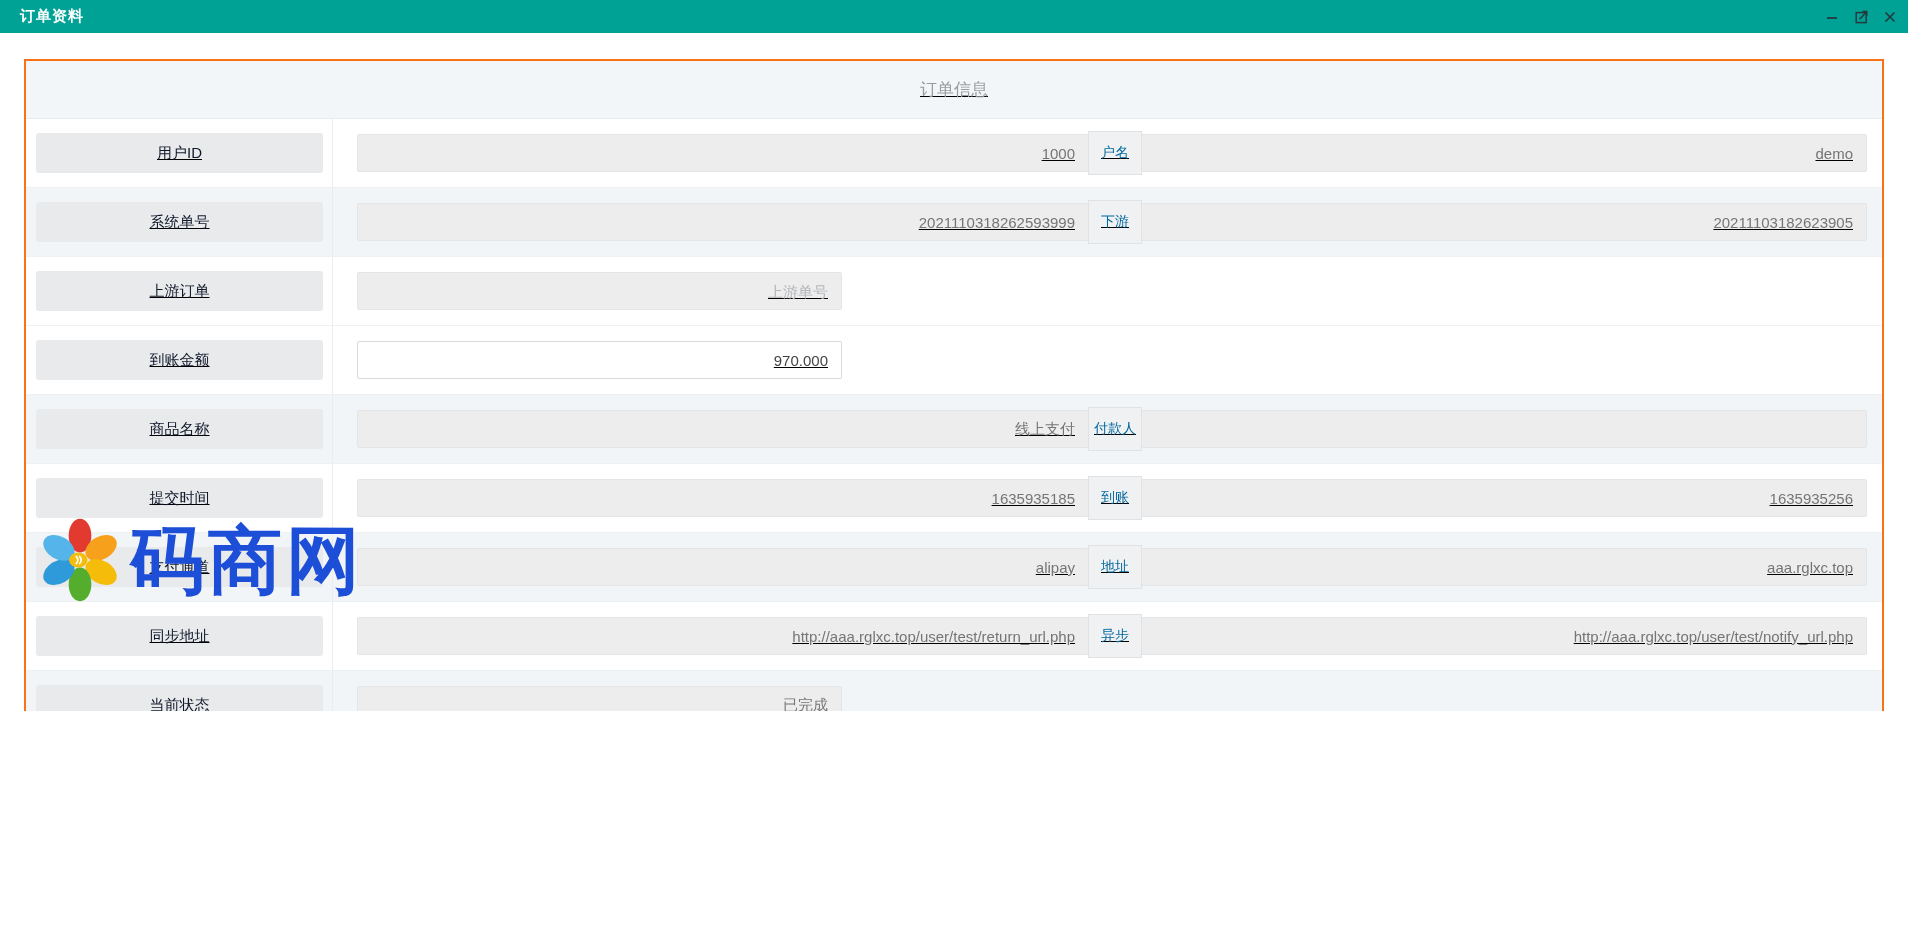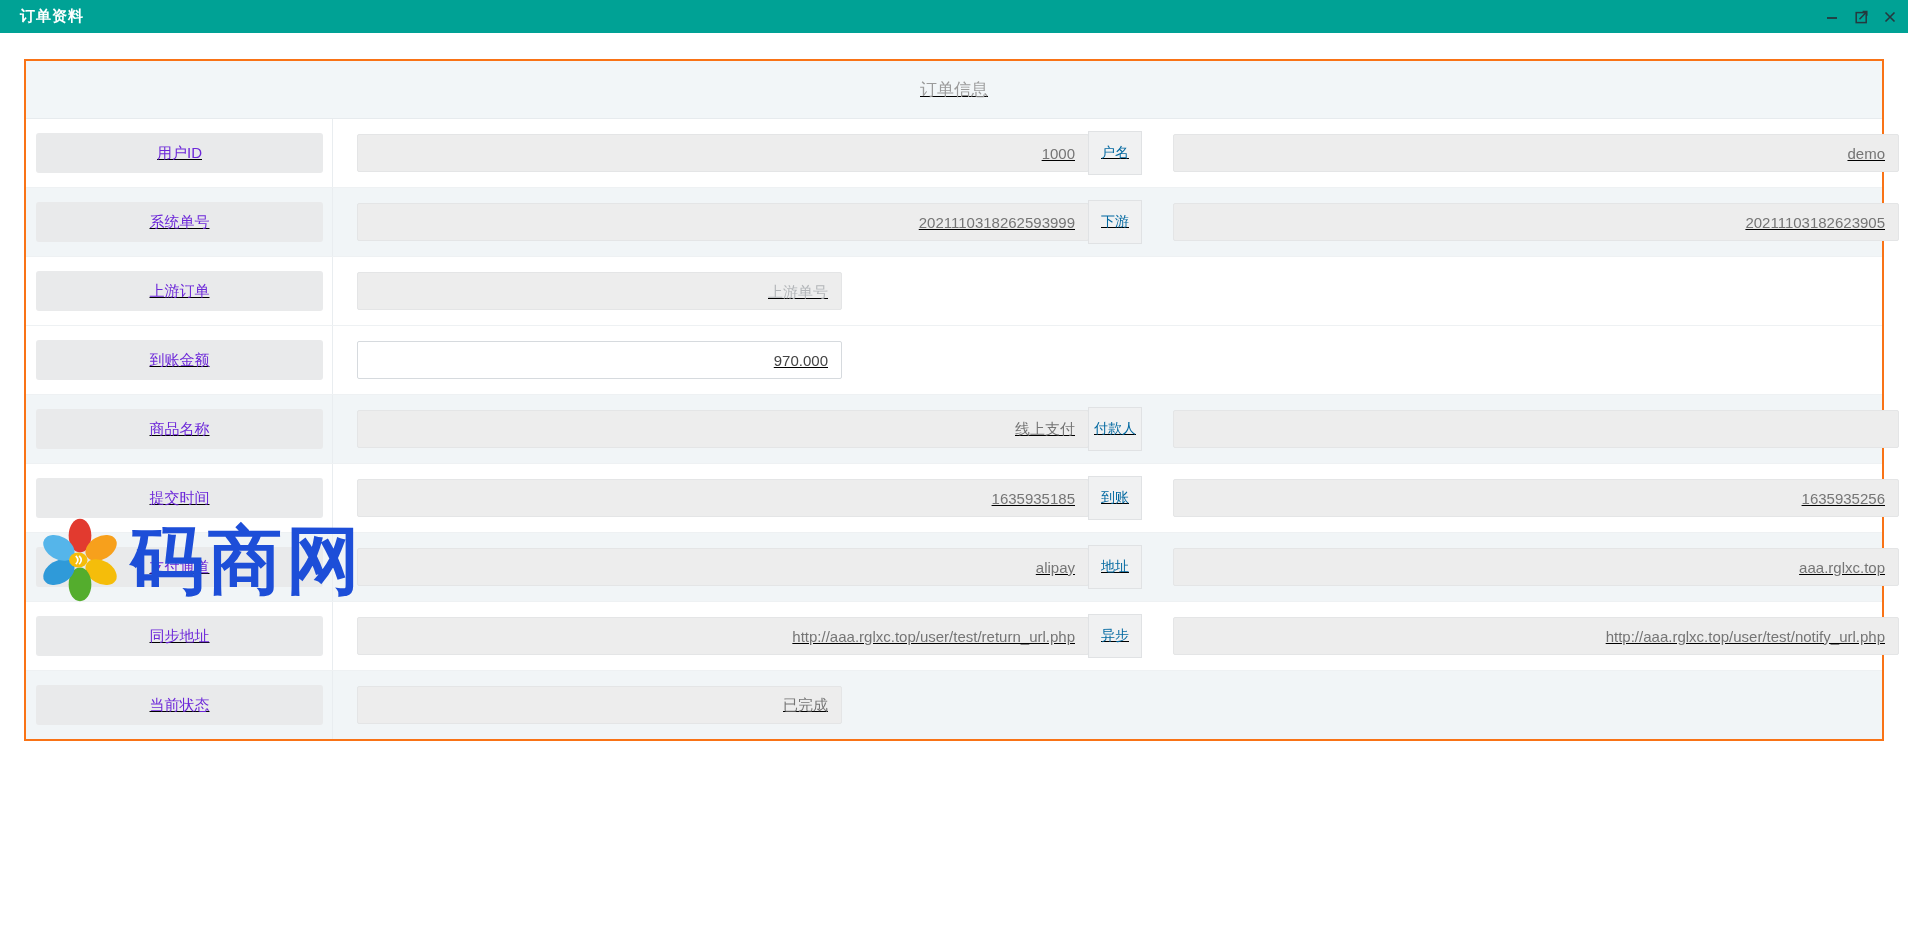--- a/index.html
+++ b/index.html
@@ -1,16 +1,16 @@
 <!DOCTYPE html>
 <html><head>
 <meta charset="utf-8">
 <style>
   html,body{margin:0;padding:0;background:#fff;}
-  .app{width:1908px;height:929px;position:relative;overflow:hidden;background:#fff;
+  .app{width:1908px;height:711px;position:relative;overflow:hidden;background:#fff;
        font-family:"Liberation Sans","DejaVu Sans",sans-serif;}
 
   
   .titlebar{height:33px;background:#00a295;display:flex;align-items:center;
             justify-content:space-between;padding:0 10px 0 20px;box-sizing:border-box;}
   .titlebar .title{color:#ffffff;font-size:15px;font-weight:700;letter-spacing:1px;}
   .win-controls{display:flex;align-items:center;gap:13px;}
   .win-btn{width:16px;height:16px;display:flex;align-items:center;justify-content:center;cursor:pointer;}
   .win-btn svg{display:block;}
 
@@ -19,29 +19,29 @@
   .panel-header{height:57px;line-height:57px;text-align:center;background:#f2f6f8;
                 color:#9b9b9b;font-size:17px;border-bottom:1px solid #e7ebee;}
 
   .form-row{display:flex;align-items:center;height:68px;border-bottom:1px solid #eef1f3;background:#ffffff;}
   .form-row:last-child{border-bottom:none;}
   .form-row.alt{background:#f1f5f7;}
 
   .label-col{width:307px;align-self:stretch;display:flex;align-items:center;
              border-right:1px solid #e9edf0;padding:0 9px 0 10px;box-sizing:border-box;flex:none;}
   .label-box{flex:1;height:40px;background:#e9eaeb;border-radius:3px;display:flex;
-             align-items:center;justify-content:center;font-size:15px;color:#6d28d9;}
+             align-items:center;justify-content:center;font-size:15px;color:#0f172a;}
 
   .input-col{flex:1;display:flex;align-items:center;padding-left:24px;}
   .inp{height:38px;box-sizing:border-box;border:1px solid #e4e5e6;border-radius:2px;
        font-size:15px;padding:12px 13px;outline:none;
        font-family:"Liberation Sans","DejaVu Sans",sans-serif;text-align:right;}
   .inp.main{width:732px;}
   .inp.main.short{width:485px;}
-  .inp.second{width:726px;margin-left:32px;}
+  .inp.second{width:726px;}
   .inp.readonly{background:#ededed;border-color:#e4e5e6;color:#757575;}
   .inp.editable{background:#ffffff;border-color:#d6dade;color:#444444;}
   .inp::placeholder{color:#b3b6b9;opacity:1;}
   .addon{width:54px;height:44px;box-sizing:border-box;background:#f0f1f2;border:1px solid #e0e2e4;
          display:flex;align-items:center;justify-content:center;font-size:14px;color:#0369a1;
          flex:none;margin-left:-1px;margin-right:-1px;z-index:1;}
 
   
   .watermark{position:absolute;left:38px;top:518px;display:flex;align-items:center;gap:8px;
              z-index:10;pointer-events:none;}

